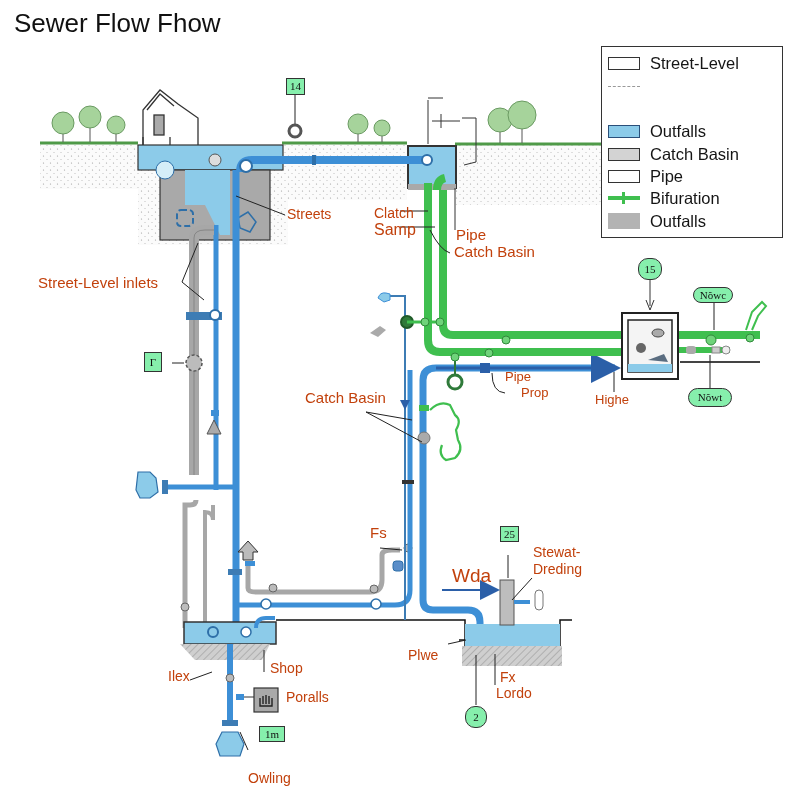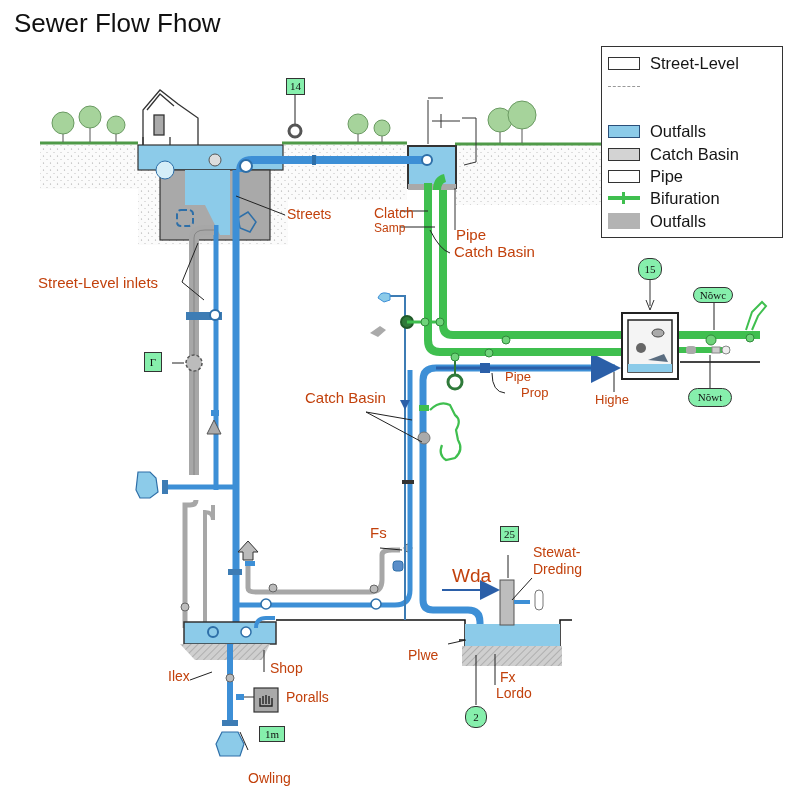--- a/index.html
+++ b/index.html
@@ -264,21 +264,21 @@
   </div>
   <div class="leg-row" style="top:164px;">
     <span class="leg-sw" style="background:#b3b3b3;height:16px;"></span>
     <span class="leg-txt">Outfalls</span>
   </div>
 </div>
 
 <div class="lbl" style="left:287px;top:207px;font-size:14px;">Streets</div>
 <div class="lbl" style="left:38px;top:275px;font-size:15px;">Street-Level inlets</div>
 <div class="lbl" style="left:374px;top:206px;font-size:14px;">Clatch</div>
-<div class="lbl" style="left:374px;top:222px;font-size:12px;">Samp</div>
+<div class="lbl" style="left:374px;top:222px;font-size:16px;">Samp</div>
 <div class="lbl" style="left:456px;top:227px;font-size:15px;">Pipe</div>
 <div class="lbl" style="left:454px;top:244px;font-size:15px;">Catch Basin</div>
 <div class="lbl" style="left:305px;top:390px;font-size:15px;">Catch Basin</div>
 <div class="lbl" style="left:505px;top:370px;font-size:13px;">Pipe</div>
 <div class="lbl" style="left:521px;top:386px;font-size:13px;">Prop</div>
 <div class="lbl" style="left:595px;top:393px;font-size:13px;">Highe</div>
 <div class="lbl" style="left:370px;top:525px;font-size:15px;">Fs</div>
 <div class="lbl" style="left:452px;top:566px;font-size:19px;">Wda</div>
 <div class="lbl" style="left:533px;top:545px;font-size:14px;">Stewat-</div>
 <div class="lbl" style="left:533px;top:562px;font-size:14px;text-align:right;">Dreding</div>

